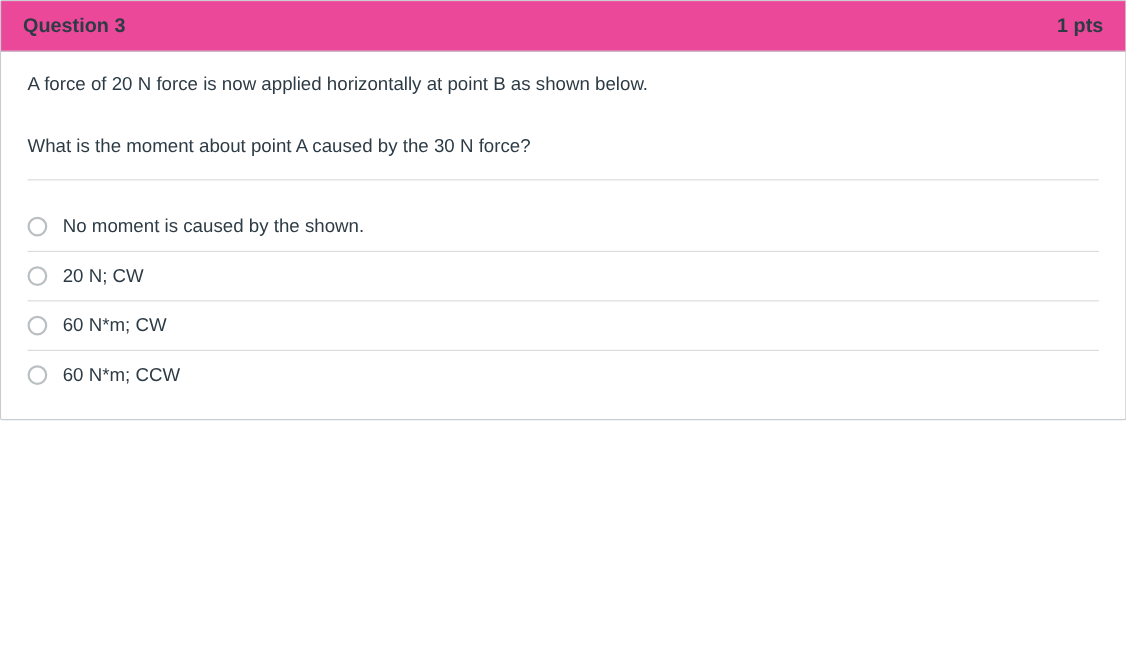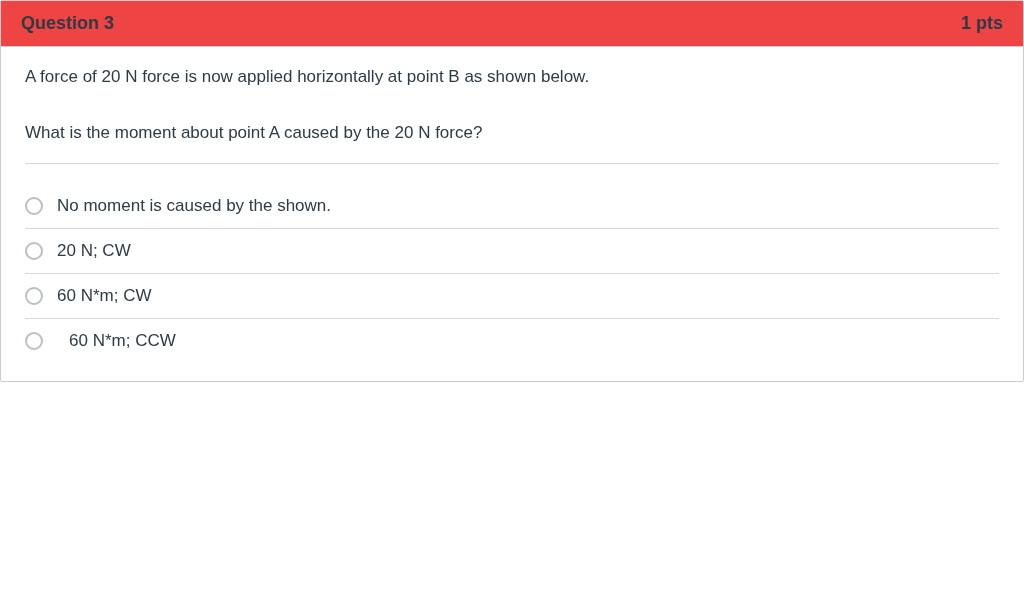--- a/index.html
+++ b/index.html
@@ -12,21 +12,21 @@
       background: #fff;
       width: 1024px;
       height: 597px;
       overflow: hidden;
     }
     .question-container {
       border: 1px solid #c7cdd1;
       border-radius: 2px;
     }
     .question-header {
-      background: #ef4444;
+      background: #ec4899;
       border-bottom: 1px solid #c7cdd1;
       padding: 12px 20px;
       display: flex;
       justify-content: space-between;
       align-items: center;
       font-size: 18px;
       color: #2d3b45;
     }
     .question-title {
       font-weight: 700;
@@ -63,21 +63,20 @@
     }
     .option-row {
       display: flex;
       align-items: center;
       border-bottom: 1px solid #d6d9db;
       padding: 12px 0;
       cursor: pointer;
     }
     .option-row:last-child {
       border-bottom: none;
-      gap: 12px;
     }
     .radio-circle {
       width: 18px;
       height: 18px;
       border: 2px solid #babfc2;
       border-radius: 50%;
       margin-right: 14px;
       display: inline-block;
       flex-shrink: 0;
     }
@@ -92,21 +91,21 @@
 <div class="question-container">
   <div class="question-header">
     <span class="question-title">Question 3</span>
     <span class="question-pts">1 pts</span>
   </div>
 
   <div class="question-body">
     <p class="prompt-text">A force of 20 N force is now applied horizontally at point B as shown below.</p>
 
 
-    <p class="question-text">What is the moment about point A caused by the 20 N force?</p>
+    <p class="question-text">What is the moment about point A caused by the 30 N force?</p>
 
     <div class="options">
       <label class="option-row">
         <span class="radio-circle"></span>
         <span class="option-label">No moment is caused by the shown.</span>
       </label>
       <label class="option-row">
         <span class="radio-circle"></span>
         <span class="option-label">20 N; CW</span>
       </label>

